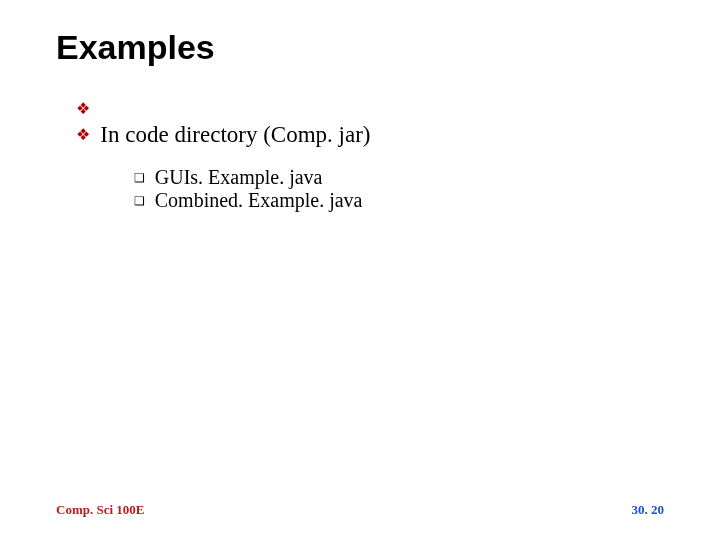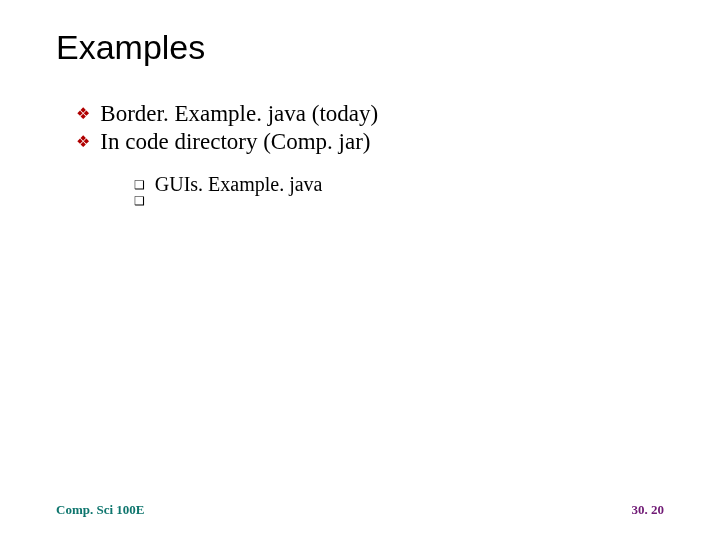--- a/index.html
+++ b/index.html
@@ -13,21 +13,21 @@
     }
     .slide {
       width: 100%;
       height: 100%;
       padding: 28px 56px 0 56px;
       position: relative;
     }
     .title {
       font-family: Arial, Helvetica, sans-serif;
       font-size: 34px;
-      font-weight: normal;
+      font-weight: bold;
       color: #000;
       margin-bottom: 34px;
     }
     .bullet-l1 {
       display: flex;
       align-items: baseline;
       margin-left: 20px;
       margin-bottom: 2px;
       font-size: 23px;
       color: #000;
@@ -61,45 +61,45 @@
       position: absolute;
       bottom: 22px;
       left: 56px;
       right: 56px;
       display: flex;
       justify-content: space-between;
       font-family: Georgia, 'Times New Roman', serif;
       font-size: 13px;
       font-weight: bold;
     }
-    .footer-left { color: #0f766e; }
-    .footer-right { color: #701a75; }
+    .footer-left { color: #b91c1c; }
+    .footer-right { color: #1d4ed8; }
   </style>
 </head>
 <body>
 
 <div class="slide">
   <h1 class="title">Examples</h1>
 
   <div class="bullet-l1">
     <span class="marker">❖</span>
-    <span>Border. Example. java (today)</span>
   </div>
   <div class="bullet-l1">
     <span class="marker">❖</span>
     <span>In code directory (Comp. jar)</span>
   </div>
 
   <div class="gap"></div>
 
   <div class="bullet-l2">
     <span class="marker">❑</span>
     <span>GUIs. Example. java</span>
   </div>
   <div class="bullet-l2">
     <span class="marker">❑</span>
+    <span>Combined. Example. java</span>
   </div>
 
   <div class="footer">
     <span class="footer-left">Comp. Sci 100E</span>
     <span class="footer-right">30. 20</span>
   </div>
 </div>
 
 </body></html>

